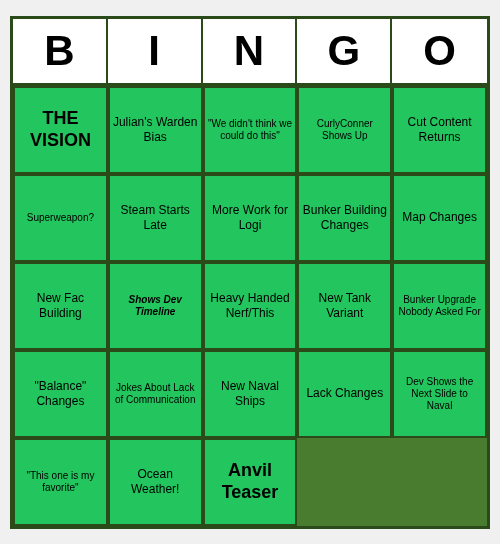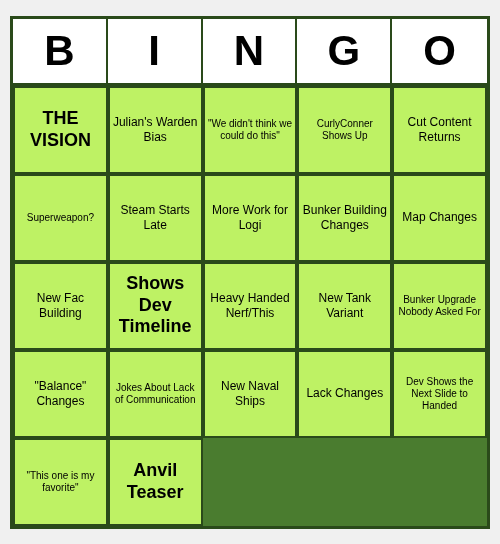--- a/index.html
+++ b/index.html
@@ -29,36 +29,37 @@
       padding: 8px 0;
       border-right: 2px solid #2a4a1a;
       color: black;
     }
     .bingo-letter:last-child { border-right: none; }
     .bingo-grid {
       display: grid;
       grid-template-columns: repeat(5, 1fr);
     }
     .bingo-cell {
-      background: #bef264;
+      background: #22c55e;
       border: 2px solid #2a4a1a;
       min-height: 88px;
       display: flex;
       align-items: center;
       justify-content: center;
       text-align: center;
       padding: 4px 3px;
       font-size: 12px;
       color: black;
       line-height: 1.2;
       font-family: Arial, sans-serif;
     }
     .bingo-cell.bold-italic {
       font-weight: bold;
-      font-size: 18px;
+      font-style: italic;
+      font-size: 10px;
     }
     .bingo-cell.large-text {
       font-size: 18px;
       font-weight: bold;
     }
     .bingo-cell.small-text {
       font-size: 10px;
     }
   </style>
 </head>
@@ -85,17 +86,18 @@
       <div class="bingo-cell">Map Changes</div>
       <div class="bingo-cell">New Fac Building</div>
       <div class="bingo-cell bold-italic">Shows Dev Timeline</div>
       <div class="bingo-cell">Heavy Handed Nerf/This</div>
       <div class="bingo-cell">New Tank Variant</div>
       <div class="bingo-cell small-text">Bunker Upgrade Nobody Asked For</div>
       <div class="bingo-cell">"Balance" Changes</div>
       <div class="bingo-cell small-text">Jokes About Lack of Communication</div>
       <div class="bingo-cell">New Naval Ships</div>
       <div class="bingo-cell">Lack Changes</div>
-      <div class="bingo-cell small-text">Dev Shows the Next Slide to Handed</div>
+      <div class="bingo-cell small-text">Dev Shows the Next Slide to Naval</div>
       <div class="bingo-cell small-text">"This one is my favorite"</div>
+      <div class="bingo-cell">Ocean Weather!</div>
       <div class="bingo-cell large-text">Anvil Teaser</div>
     </div>
 </div>
 
 </body></html>

